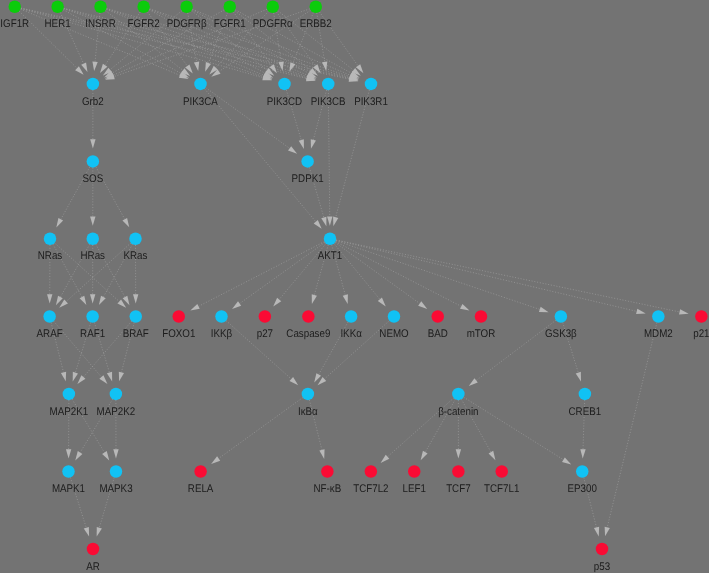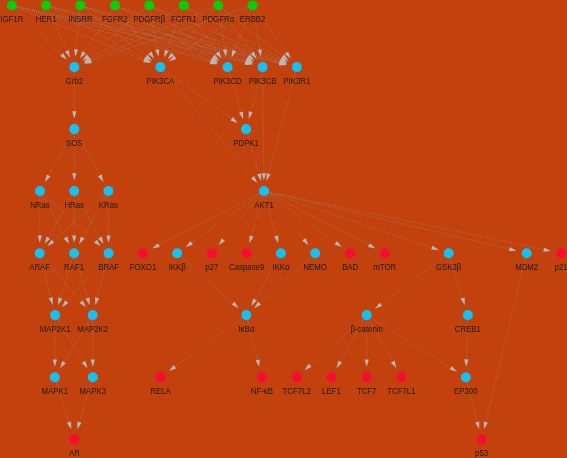--- a/index.html
+++ b/index.html
@@ -1,18 +1,18 @@
 <!DOCTYPE html>
 <html><head>
 <meta charset="utf-8">
 <title>Signalling pathway network</title>
 <style>
 html,body{margin:0;padding:0;background:#fff;}
 body{width:567px;height:458px;overflow:hidden;font-family:"Liberation Sans",sans-serif;}
-#stage{position:relative;width:567px;height:458px;background:#c2410c;overflow:hidden;}
+#stage{position:relative;width:567px;height:458px;background:#737373;overflow:hidden;}
 svg#graph{position:absolute;left:0;top:0;width:567px;height:458px;display:block;
           transform:translateZ(0);}
 text.node-label{font-family:"Liberation Sans",sans-serif;text-anchor:middle;
                 dominant-baseline:alphabetic;}
 </style>
 </head>
 <body>
 
 <div id="stage">
   <svg id="graph" viewBox="0 0 567 458" width="567" height="458" xmlns="http://www.w3.org/2000/svg">

